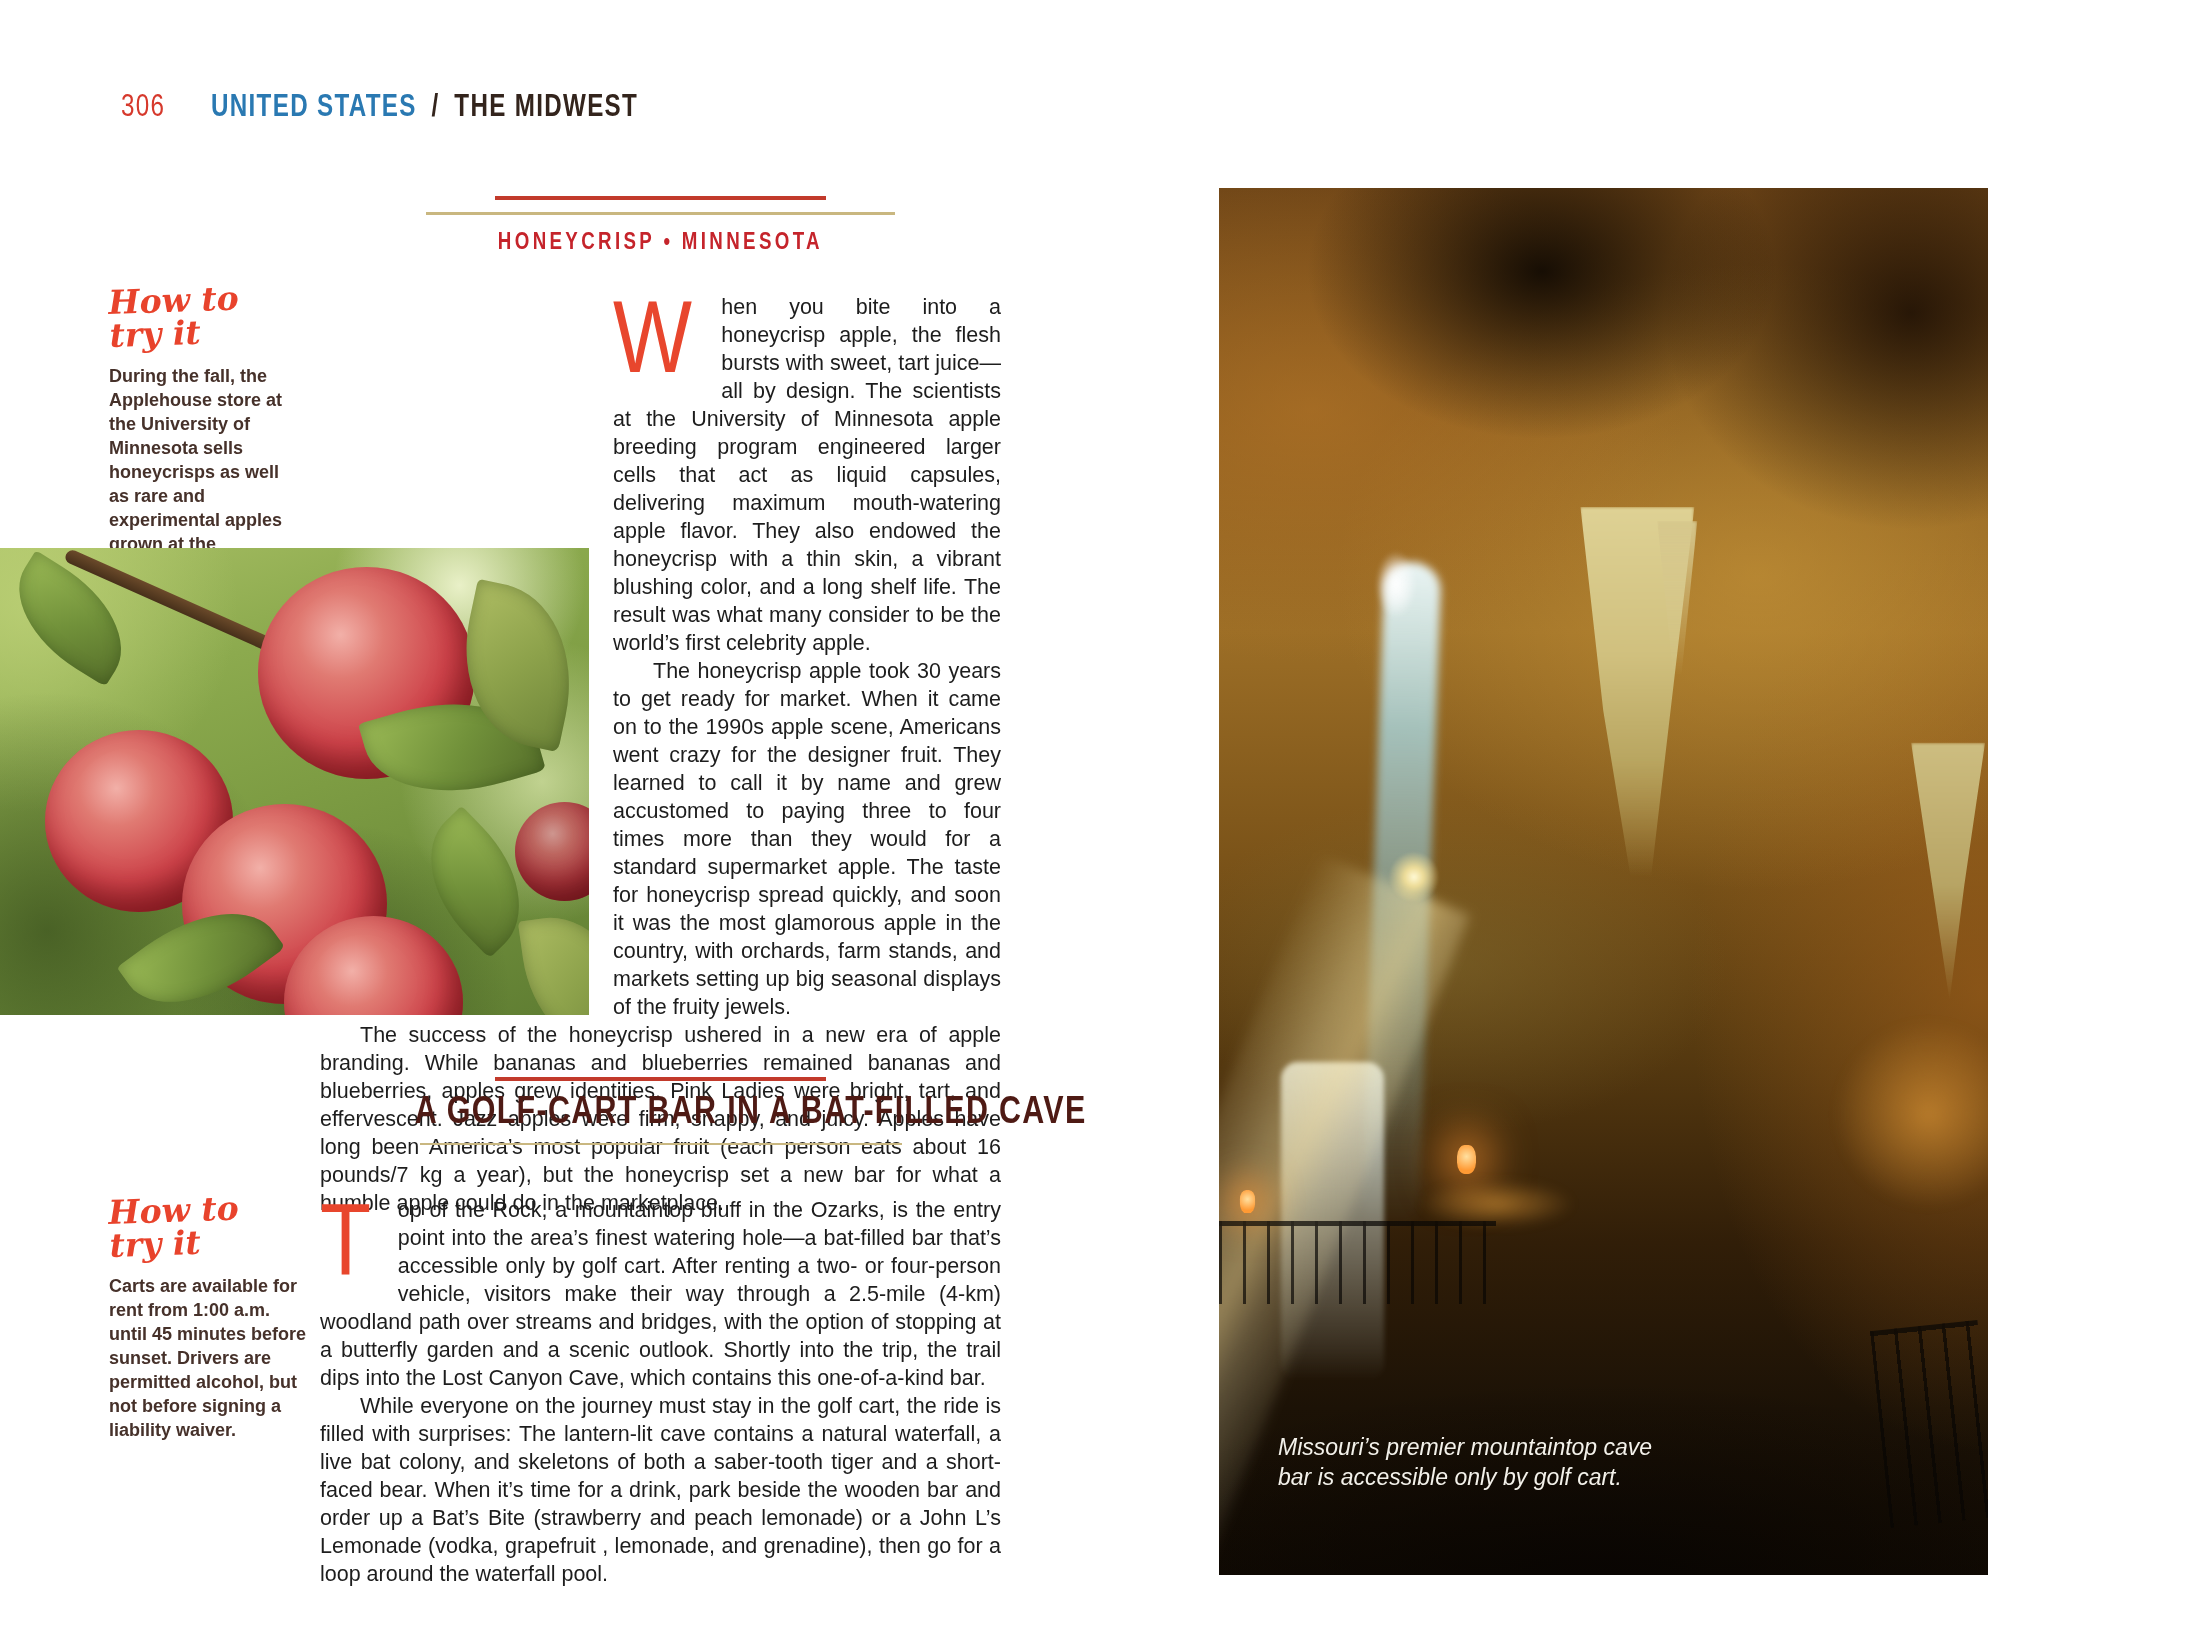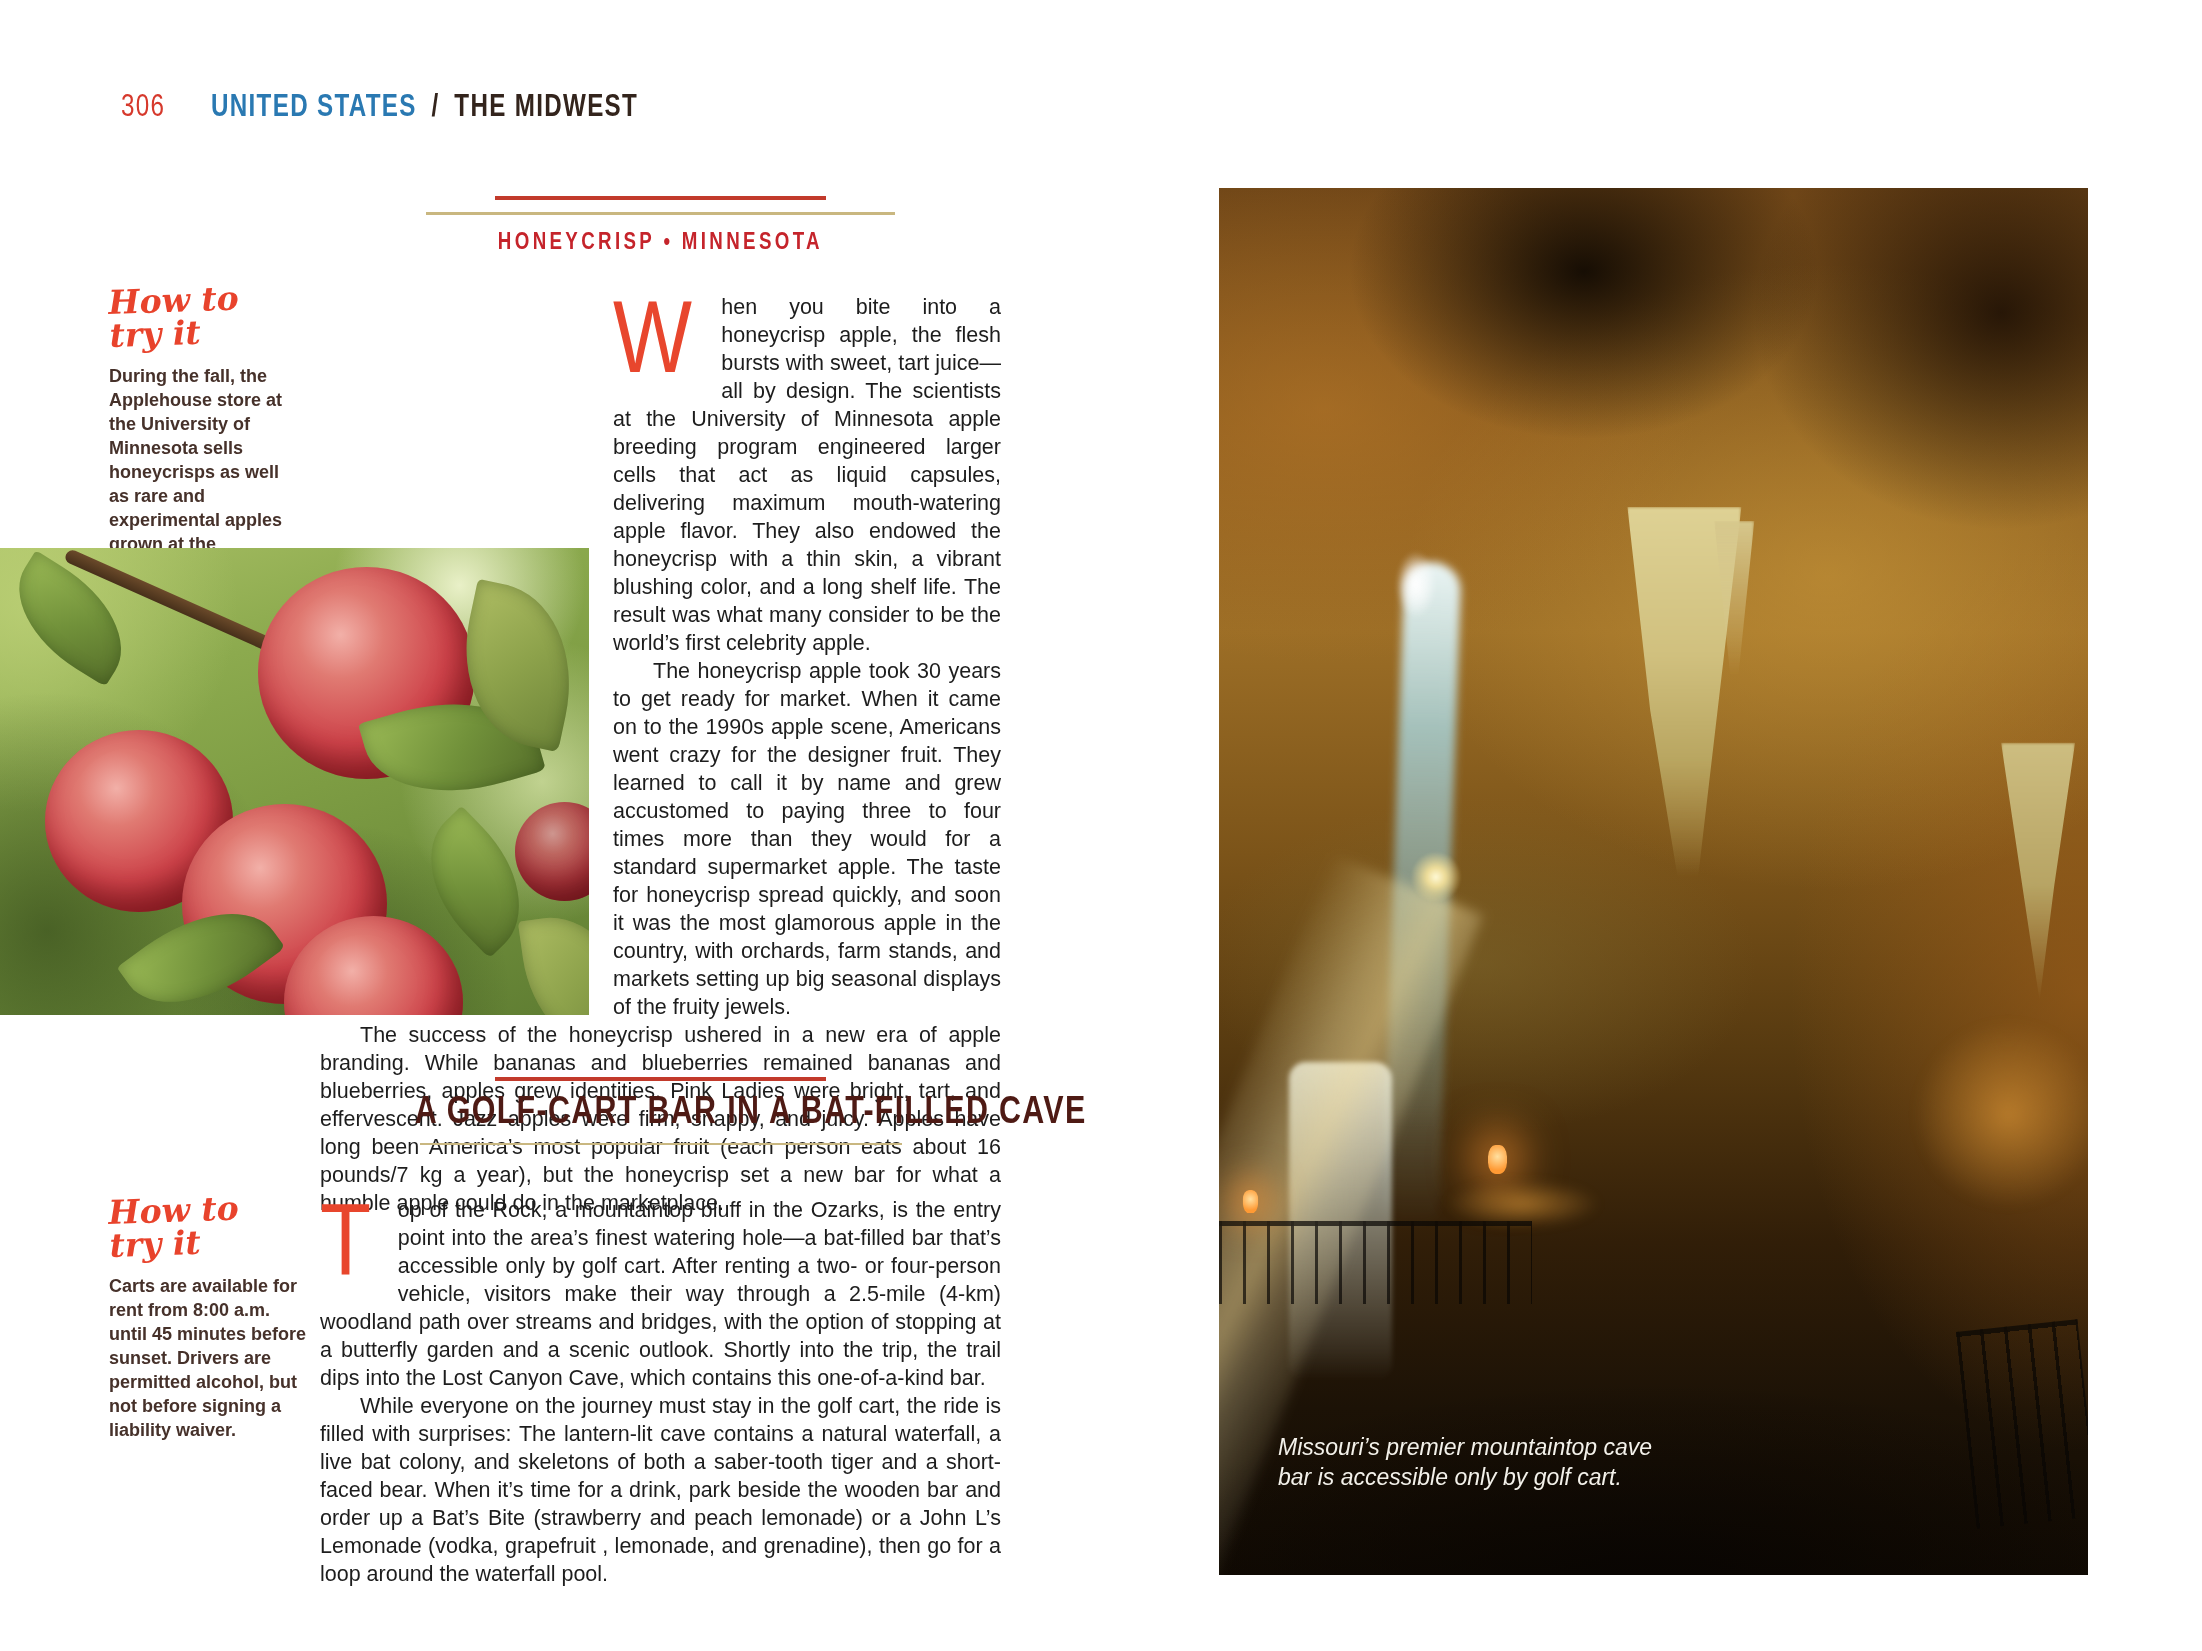--- a/index.html
+++ b/index.html
@@ -58,21 +58,21 @@
   .branch{position:absolute; left:69px; top:0px; width:310px; height:13.8px; border-radius:6.9px;
     background:linear-gradient(#6b4a2a,#47301a); transform:rotate(24deg); transform-origin:0 0;}
   .apple{position:absolute; border-radius:50%;
     background:radial-gradient(circle at 38% 32%, #f2b0a8 0%, #e07a72 22%, #ce434a 55%, #a6242d 82%, #801820 100%);
     box-shadow:inset -10.3px -17px 29px rgba(96,12,18,0.55);}
   .leaf{position:absolute; background:linear-gradient(135deg, #9cbb56 0%, #71913a 55%, #566f2a 100%);
     border-radius:4% 76% 6% 74%; box-shadow:inset 0 0 15.5px rgba(30,50,12,0.35);}
   .leaf.speckled{background:linear-gradient(135deg, #aebd63 0%, #8da24b 50%, #6d8438 100%);}
 
   
-  .cave-photo{position:absolute; left:1219px; top:188px; width:869px; height:1387px; overflow:hidden; background:
+  .cave-photo{position:absolute; left:1219px; top:188px; width:769px; height:1387px; overflow:hidden; background:
       radial-gradient(ellipse 361px 258px at 42% 6%, rgba(14,8,2,0.92) 0%, rgba(14,8,2,0) 65%),
       radial-gradient(ellipse 413px 361px at 90% 9%, rgba(24,12,3,0.85) 0%, rgba(24,12,3,0) 60%),
       radial-gradient(ellipse 533px 361px at 12% 16%, rgba(188,122,42,0.55) 0%, rgba(188,122,42,0) 70%),
       radial-gradient(ellipse 602px 447px at 70% 28%, rgba(208,158,62,0.55) 0%, rgba(208,158,62,0) 70%),
       radial-gradient(ellipse 413px 654px at 99% 58%, rgba(158,94,26,0.65) 0%, rgba(158,94,26,0) 70%),
       radial-gradient(ellipse 396px 241px at 30% 56%, rgba(128,108,48,0.5) 0%, rgba(128,108,48,0) 70%),
       radial-gradient(ellipse 706px 275px at 50% 102%, rgba(7,4,2,0.95) 0%, rgba(7,4,2,0) 80%),
       linear-gradient(180deg, #6e4517 0%, #8a5c1e 18%, #9c6e26 32%, #7c5419 48%, #573a10 62%, #311e08 76%, #1c1206 88%, #120b03 100%);}
   .stal{position:absolute; filter:blur(1.7px);}
   .stal-main{left:47%; top:23%; width:114px; height:370px;
@@ -158,21 +158,21 @@
   </div>
 
   <div class="title-block tb2">
     <div class="rule-red" style="width:331px;"></div>
     <h1 class="art-title"><span class="cond-c">A GOLF-CART BAR IN A BAT-FILLED CAVE</span></h1>
     <div class="rule-khaki" style="width:482px;"></div>
   </div>
 
   <div class="sidebar sb2">
     <div class="sidebar-heading">How to try it</div>
-    <div class="sidebar-body">Carts are available for rent from 8:00 a.m. until 45 minutes before sunset. Drivers are permitted alcohol, but not before signing a liability waiver.</div>
+    <div class="sidebar-body">Carts are available for rent from 1:00 a.m. until 45 minutes before sunset. Drivers are permitted alcohol, but not before signing a liability waiver.</div>
   </div>
 
   <div class="body-copy bc2">
     <p><span class="dropcap" style="padding-right:15.5px;">T</span><span>op of the Rock, a mountaintop bluff in the Ozarks, is the entry point into the area’s finest watering hole—a bat-filled bar that’s accessible only by golf cart. After renting a two- or four-person vehicle, visitors make their way through a 2.5-mile (4-km) woodland path over streams and bridges, with the option of stopping at a butterfly garden and a scenic outlook. Shortly into the trip, the trail dips into the Lost Canyon Cave, which contains this one-of-a-kind bar.</span></p>
     <p class="indent">While everyone on the journey must stay in the golf cart, the ride is filled with surprises: The lantern-lit cave contains a natural waterfall, a live bat colony, and skeletons of both a saber-tooth tiger and a short-faced bear. When it’s time for a drink, park beside the wooden bar and order up a Bat’s Bite (strawberry and peach lemonade) or a John L’s Lemonade (vodka, grapefruit , lemonade, and grenadine), then go for a loop around the waterfall pool.</p>
   </div>
 
   <div class="cave-photo">
     <div class="stal stal-main"></div>
     <div class="stal stal-2"></div>

